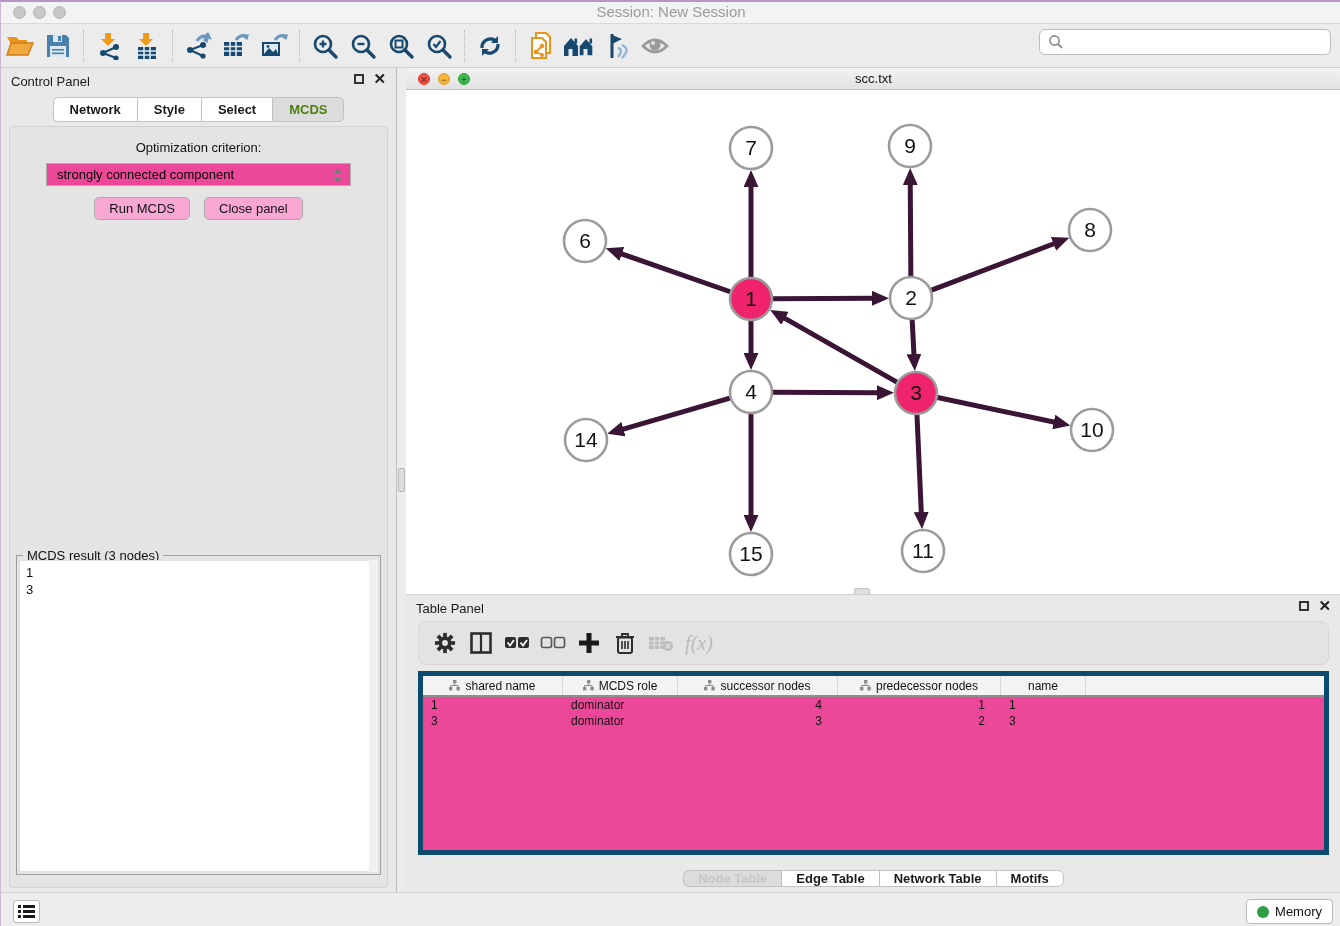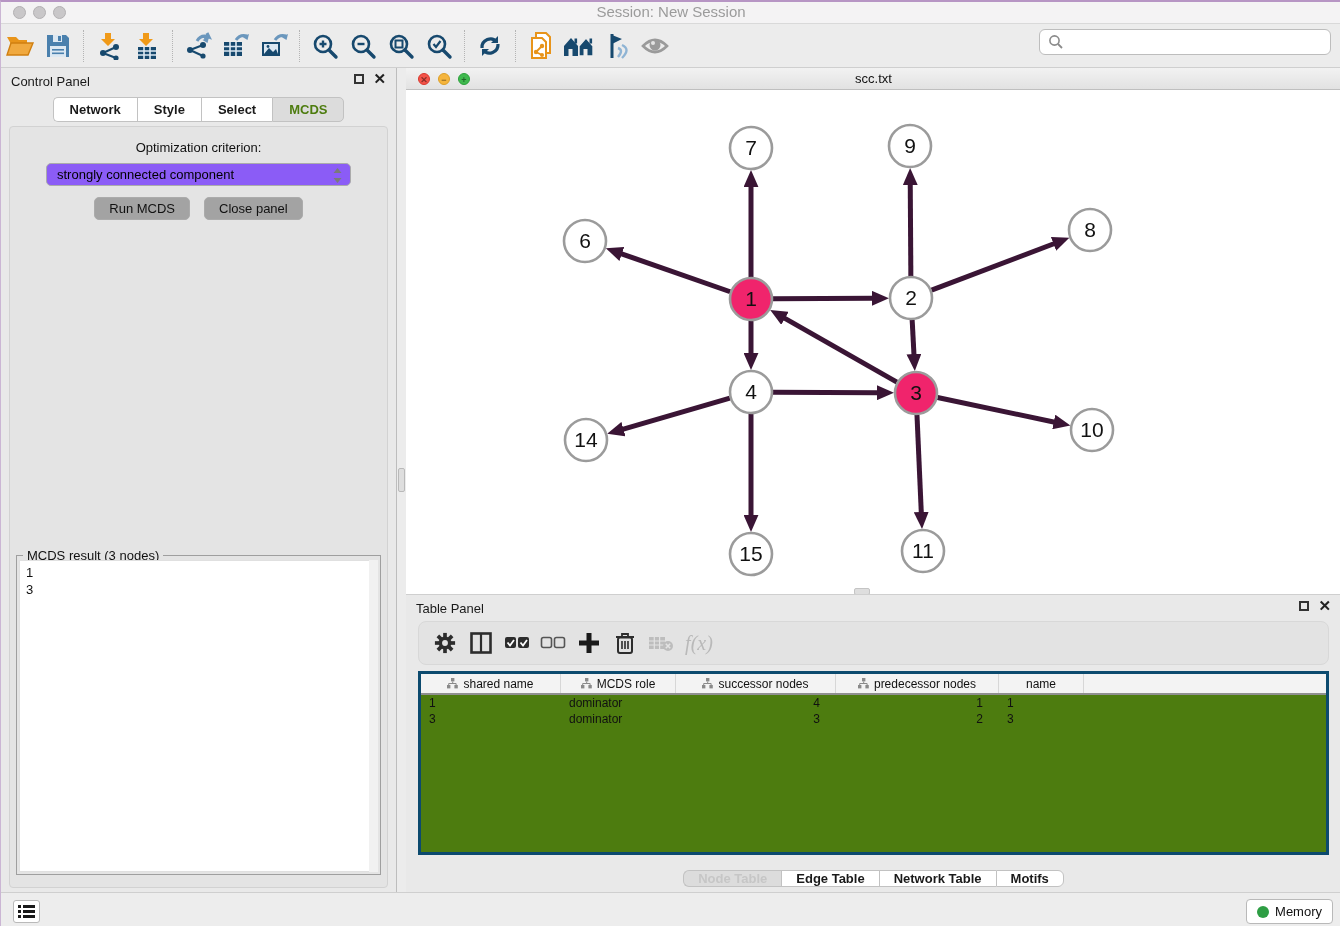--- a/index.html
+++ b/index.html
@@ -40,25 +40,25 @@
   .cp-tab { font-size:13px; font-weight:bold; color:#1a1a1a; background:#fff;
     border:1px solid #c2c2c2; border-right:none; padding:4px 16px; cursor:pointer;
     font-family:"Liberation Sans",sans-serif;}
   .cp-tab:first-child { border-radius:5px 0 0 5px; }
   .cp-tab:last-child { border-radius:0 5px 5px 0; border-right:1px solid #c2c2c2; }
   .cp-tab.active { background:#dcdcdc; color:#4d7c0f; }
   #cp-content { position:absolute; left:8px; right:8px; top:58px; bottom:4px;
     background:#e4e4e4; border:1px solid #d2d2d2; border-radius:4px; }
   #opt-label { position:absolute; left:0; right:0; top:13px; text-align:center; font-size:13px; color:#111; }
   #criterion-select { position:absolute; left:36px; right:36px; top:36px; height:23px;
-    background:#8b5cf6; border:1px solid #ababab; border-radius:5px; font-size:13px;
+    background:#ec4899; border:1px solid #ababab; border-radius:0; font-size:13px;
     display:flex; align-items:center; padding-left:10px; cursor:pointer; }
   #criterion-select .chevrons { position:absolute; right:7px; top:3px; }
   #cp-buttons { position:absolute; left:0; right:0; top:70px; display:flex; justify-content:center; gap:14px; }
-  .cp-btn { background:#a3a3a3; border:1px solid #ababab; border-radius:5px; font-size:13px;
+  .cp-btn { background:#f9a8d4; border:1px solid #ababab; border-radius:5px; font-size:13px;
     padding:3px 14px; cursor:pointer; font-family:"Liberation Sans",sans-serif; color:#111; }
   #mcds-result { position:absolute; left:6px; right:6px; top:428px; bottom:12px;
     border:1px solid #9f9f9f; }
   #mcds-result-title { position:absolute; left:6px; top:-8px; background:#e4e4e4;
     padding:0 4px; font-size:13px; color:#111; }
   #mcds-result-body { position:absolute; left:2px; right:2px; top:4px; bottom:2px;
     background:#fff; font-size:13px; color:#111; padding:3px 6px; white-space:pre; line-height:17px;
     border:1px solid #e0e0e0;}
   #mcds-scroll { position:absolute; right:2px; top:4px; bottom:2px; width:9px; background:#f1f1f1; }
 
@@ -82,21 +82,21 @@
   #table-panel { left:405px; top:592px; width:935px; height:298px; background:#e9e9e9;
     border-top:1px solid #cfcfcf; }
   #tp-toolbar { position:absolute; left:12px; right:12px; top:26px; height:44px;
     background:#e3e3e3; border:1px solid #d8d8d8; border-radius:8px;
     display:flex; align-items:center; padding-left:8px; }
   .tp-btn { width:36px; height:36px; border:none; background:transparent; cursor:pointer;
     display:flex; align-items:center; justify-content:center; }
   #fx-label { font-size:20px; font-style:italic; color:#b9b9b9;
     font-family:"Liberation Serif", serif; margin-left:4px;}
   #tp-table { position:absolute; left:12px; right:12px; top:76px; bottom:37px;
-    background:#4d7c0f; border:3px solid #0c4a6e; overflow:hidden; }
+    background:#ec4899; border:5px solid #0c4a6e; overflow:hidden; }
   #tp-header { display:flex; height:21px; background:#f3f3f3; border-bottom:2px solid #8f8f8f; }
   .th { display:flex; align-items:center; justify-content:center; gap:5px;
     border-right:1px solid #d7d7d7; font-size:12px; color:#111; }
   .tr { display:flex; height:16px; }
   .td { font-size:12px; color:#111; padding:1px 8px; }
   .td.right { text-align:right; padding-right:16px; }
   #tp-tabs { position:absolute; left:0; right:0; bottom:5px; display:flex; justify-content:center; }
   .tp-tab { font-size:13px; font-weight:bold; color:#1a1a1a; background:#fff;
     border:1px solid #c2c2c2; border-right:none; padding:0 14px; cursor:pointer;
     font-family:"Liberation Sans",sans-serif;}

